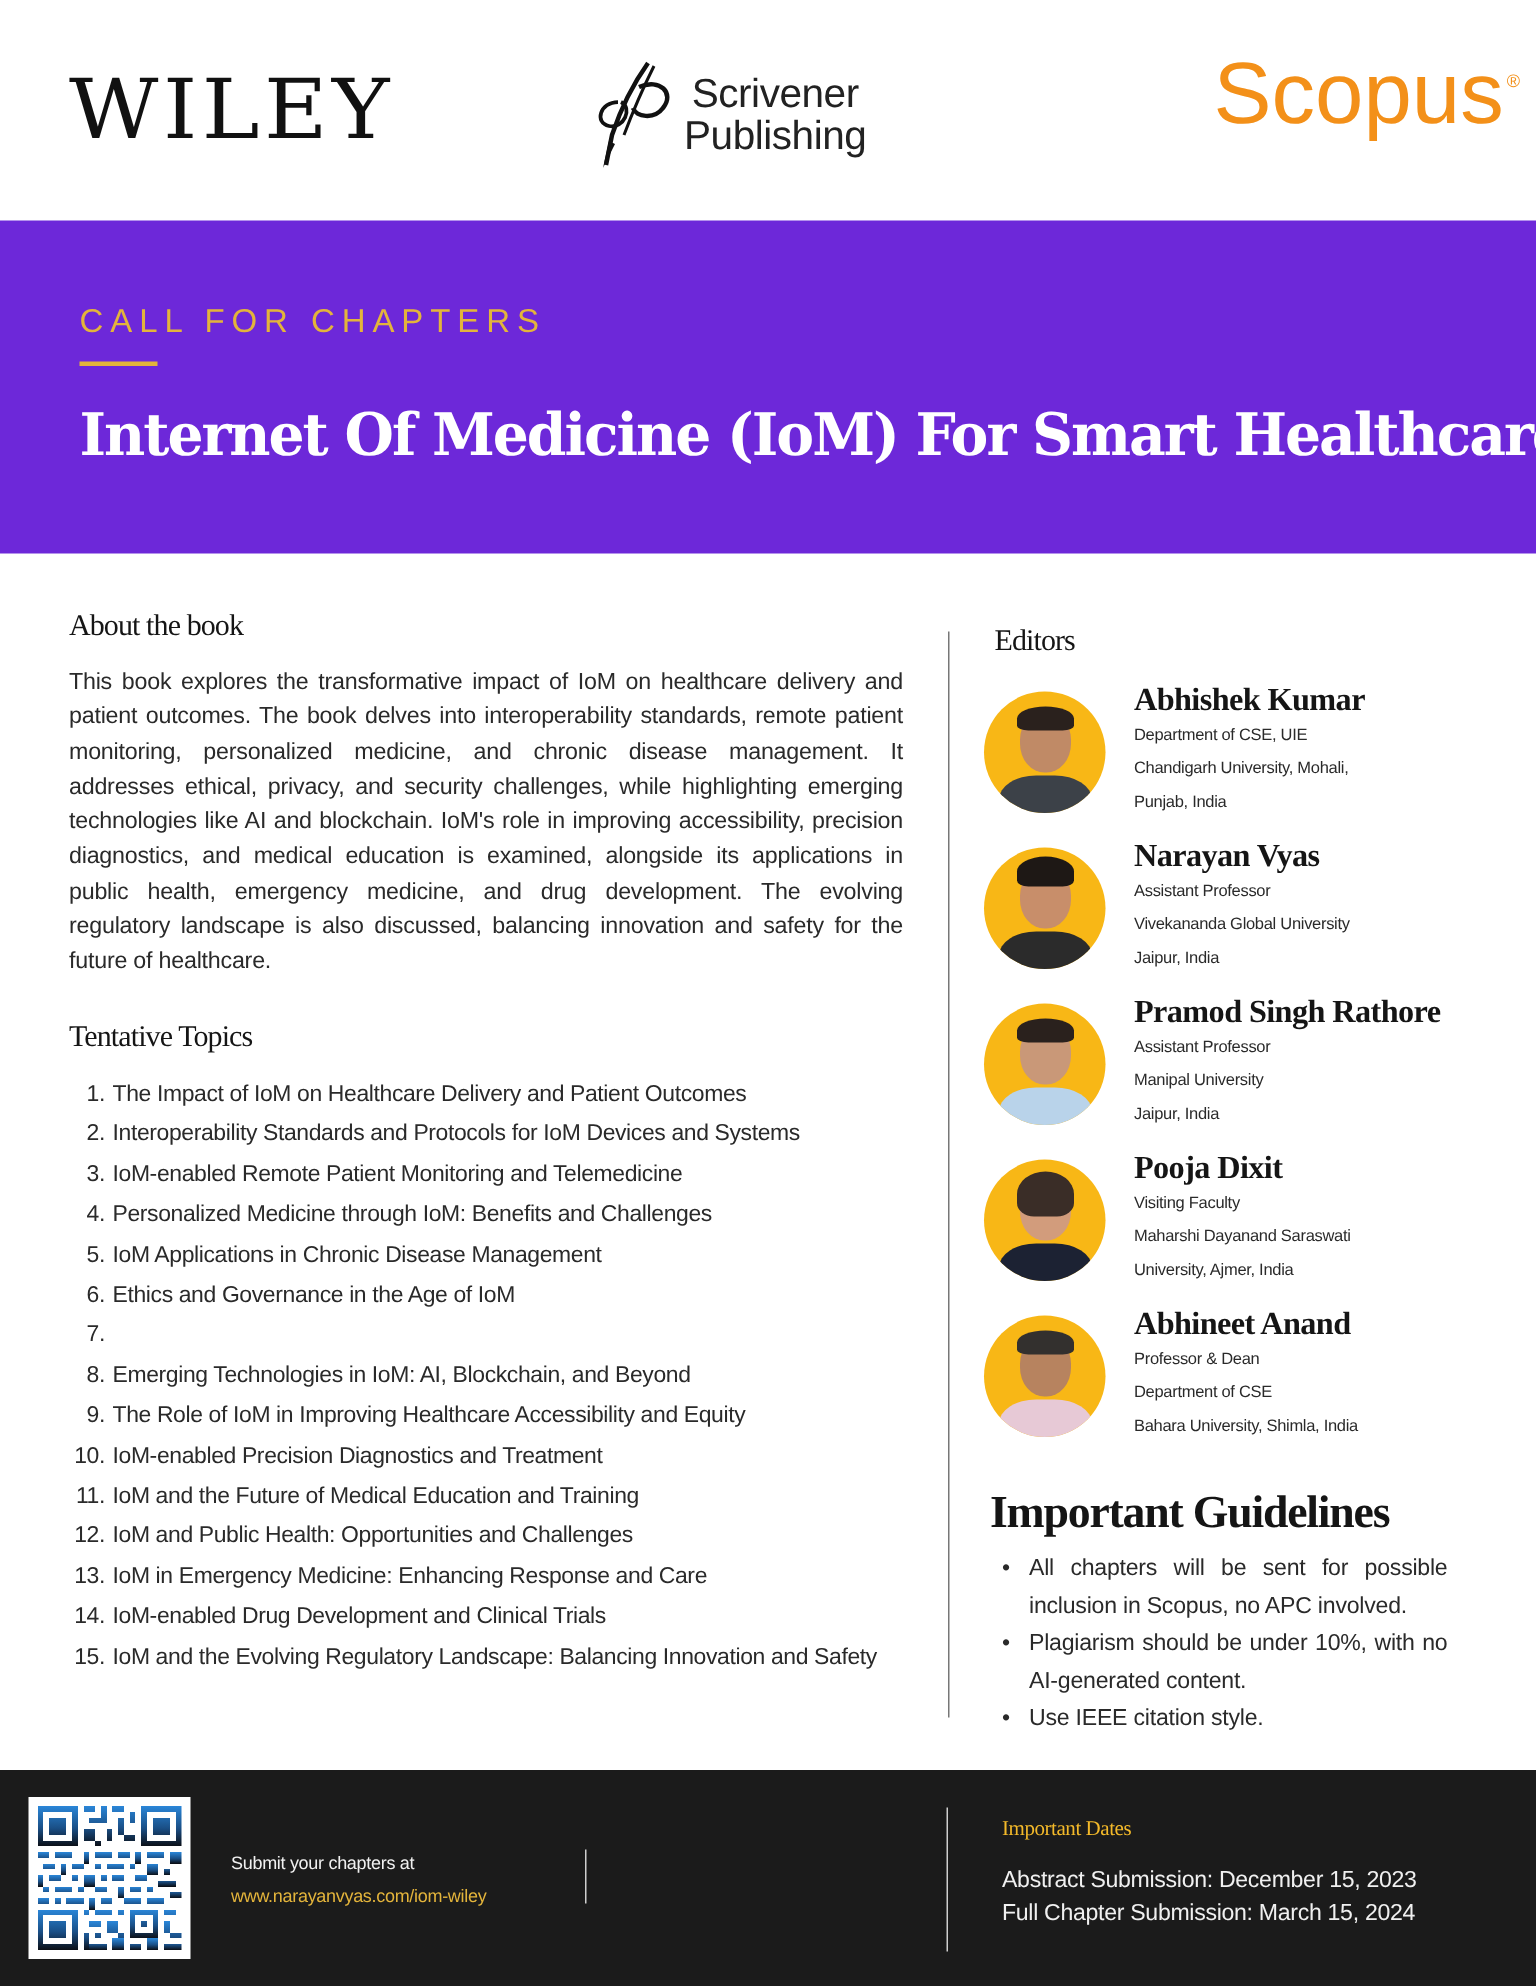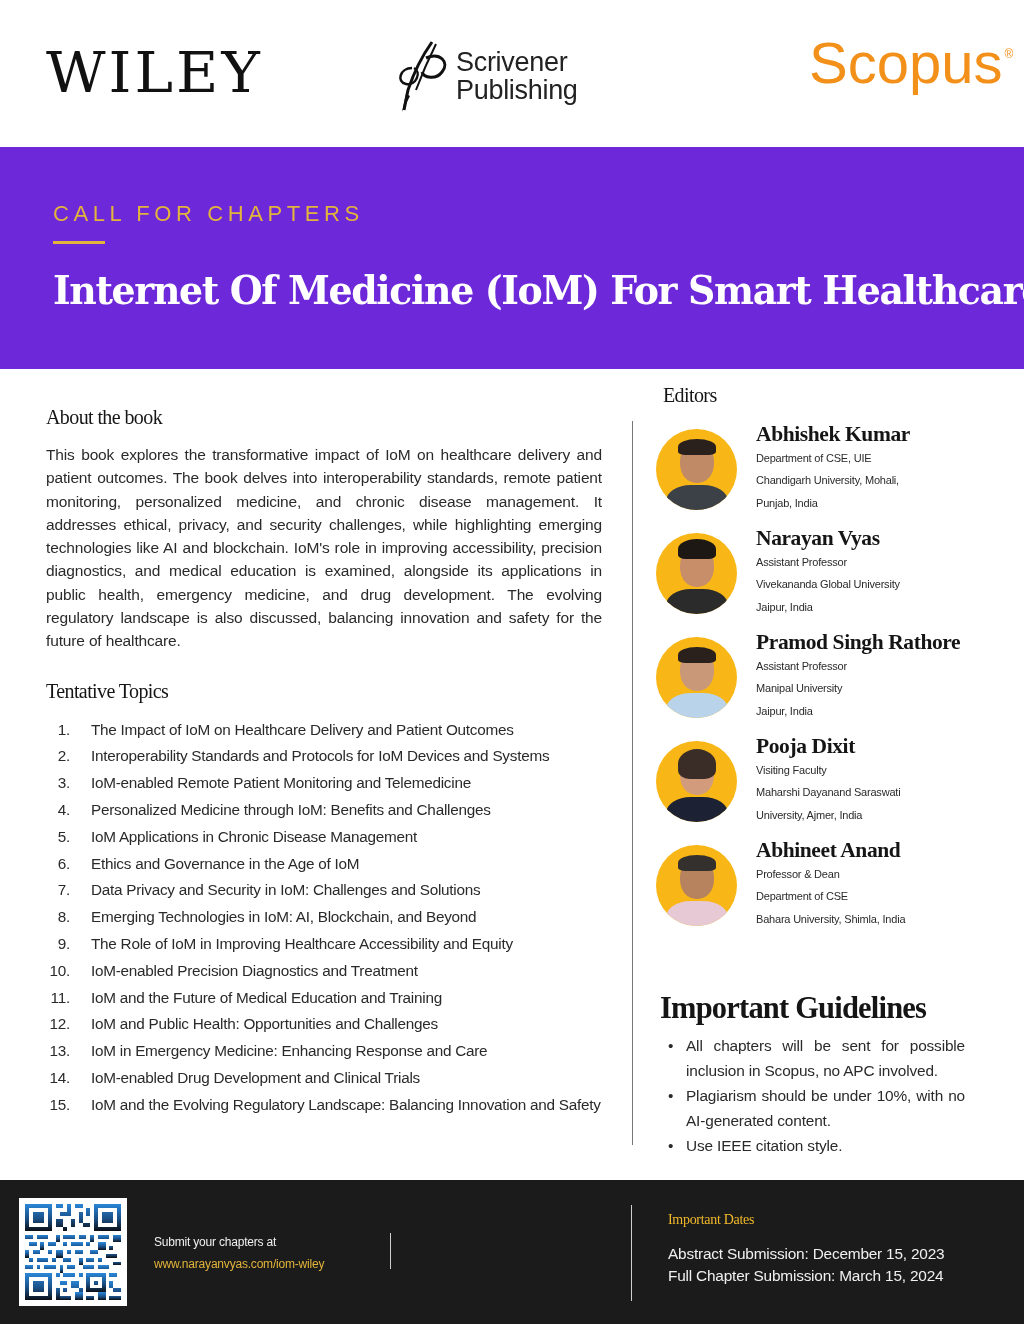--- a/index.html
+++ b/index.html
@@ -4,43 +4,43 @@
 <style>
   * { box-sizing: border-box; margin: 0; padding: 0; }
   html, body { width: 1024px; height: 1324px; background: #ffffff; overflow: hidden; }
   body { font-family: "Liberation Sans", "DejaVu Sans", sans-serif; color: #1b1b1b; position: relative; }
 
   
   .logos { position: absolute; top: 0; left: 0; width: 1024px; height: 147px; background: #fff; }
   .wiley { position: absolute; left: 46px; top: 44px; font-family: "DejaVu Serif", "Liberation Serif", serif; font-size: 58px; letter-spacing: 3px; color: #111; line-height: 1; transform: scaleY(0.95); }
   .scrivener { position: absolute; left: 392px; top: 38px; height: 76px; display: flex; align-items: center; }
   .scrivener svg { width: 64px; height: 76px; }
-  .scrivener .txt { margin-left: 0px; font-family: "Liberation Sans", sans-serif; font-size: 27px; line-height: 28px; color: #222; letter-spacing: -0.3px; }
+  .scrivener .txt { margin-left: 0px; font-family: "Liberation Sans", sans-serif; font-size: 27px; line-height: 28px; color: #222; letter-spacing: -0.3px; text-align: center; }
   .scopus { position: absolute; left: 809px; top: 34px; font-family: "Liberation Sans", sans-serif; font-size: 58px; color: #f39019; letter-spacing: 0px; line-height: 1; }
   .scopus sup { font-size: 12px; vertical-align: top; position: relative; top: 14px; margin-left: 2px; }
 
   
   .hero { position: absolute; top: 147px; left: 0; width: 1024px; height: 222px; background: #6d28d9; }
   .kicker { position: absolute; left: 53px; top: 54px; font-size: 22px; letter-spacing: 4.6px; color: #e3b43b; font-family: "Liberation Sans", sans-serif; }
   .kicker-rule { position: absolute; left: 53px; top: 94px; width: 52px; height: 3px; background: #e3b43b; }
   .hero-title { position: absolute; left: 53px; top: 120px; font-family: "DejaVu Serif", "Liberation Serif", serif; font-size: 39px; font-weight: bold; color: #ffffff; letter-spacing: -1.4px; transform: scaleX(0.97); transform-origin: left; white-space: nowrap; }
 
   
   .left { position: absolute; left: 46px; top: 405px; width: 556px; }
   .section-h { font-family: "Liberation Serif", "DejaVu Serif", serif; font-weight: normal; font-size: 20px; color: #151515; letter-spacing: -0.6px; line-height: 1.2; }
   .about-text { margin-top: 14px; font-size: 15.5px; line-height: 23.3px; color: #2a2a2a; text-align: justify; letter-spacing: -0.15px; }
   .topics-h { margin-top: 26px; }
   .topics { margin-top: 14px; list-style: none; }
   .topics li { display: flex; font-size: 15.3px; line-height: 26.8px; color: #2a2a2a; letter-spacing: -0.25px; white-space: nowrap; }
   .topics .num { width: 24px; text-align: right; margin-right: 1px; }
-  .topics .lbl { margin-left: 16px; }
+  .topics .lbl { margin-left: 0px; }
 
   .vdivider { position: absolute; left: 632px; top: 421px; width: 1px; height: 724px; background: #777; }
 
-  .right { position: absolute; left: 656px; top: 383px; width: 330px; }
+  .right { position: absolute; left: 656px; top: 415px; width: 330px; }
   .editors-h { margin-left: 7px; }
   .editor { position: relative; height: 104px; }
   .editor .avatar { position: absolute; left: 0; top: 8px; width: 81px; height: 81px; border-radius: 50%; background: #f8b716; overflow: hidden; }
   .editor .avatar .head { position: absolute; left: 24px; top: 14px; width: 34px; height: 40px; border-radius: 45% 45% 48% 48%; background: #c08a66; }
   .editor .avatar .hair { position: absolute; left: 22px; top: 10px; width: 38px; height: 16px; border-radius: 50% 50% 20% 20%; background: #2a211d; }
   .editor .avatar .body { position: absolute; left: 10px; top: 56px; width: 62px; height: 40px; border-radius: 40% 40% 0 0; background: #3c4148; }
   .editor .info { position: absolute; left: 100px; top: 0; }
   .editor .name { font-family: "Liberation Serif", "DejaVu Serif", serif; font-weight: bold; font-size: 21.5px; color: #151515; letter-spacing: -0.4px; line-height: 26px; white-space: nowrap; }
   .editor .line { font-size: 11px; line-height: 22.4px; color: #2a2a2a; letter-spacing: -0.2px; white-space: nowrap; }
 
@@ -94,21 +94,21 @@
   <h2 class="section-h">About the book</h2>
   <p class="about-text">This book explores the transformative impact of IoM on healthcare delivery and patient outcomes. The book delves into interoperability standards, remote patient monitoring, personalized medicine, and chronic disease management. It addresses ethical, privacy, and security challenges, while highlighting emerging technologies like AI and blockchain. IoM's role in improving accessibility, precision diagnostics, and medical education is examined, alongside its applications in public health, emergency medicine, and drug development. The evolving regulatory landscape is also discussed, balancing innovation and safety for the future of healthcare.</p>
   <h2 class="section-h topics-h">Tentative Topics</h2>
   <ol class="topics">
     <li><span class="num">1.</span>&nbsp;<span class="lbl">The Impact of IoM on Healthcare Delivery and Patient Outcomes</span></li>
     <li><span class="num">2.</span>&nbsp;<span class="lbl">Interoperability Standards and Protocols for IoM Devices and Systems</span></li>
     <li><span class="num">3.</span>&nbsp;<span class="lbl">IoM-enabled Remote Patient Monitoring and Telemedicine</span></li>
     <li><span class="num">4.</span>&nbsp;<span class="lbl">Personalized Medicine through IoM: Benefits and Challenges</span></li>
     <li><span class="num">5.</span>&nbsp;<span class="lbl">IoM Applications in Chronic Disease Management</span></li>
     <li><span class="num">6.</span>&nbsp;<span class="lbl">Ethics and Governance in the Age of IoM</span></li>
-    <li><span class="num">7.</span>&nbsp;<span class="lbl">Data Privacy and Security in IoM: Challenges and Solutions</span></li>
+    <li><span class="num">7.</span>&nbsp;</li>
     <li><span class="num">8.</span>&nbsp;<span class="lbl">Emerging Technologies in IoM: AI, Blockchain, and Beyond</span></li>
     <li><span class="num">9.</span>&nbsp;<span class="lbl">The Role of IoM in Improving Healthcare Accessibility and Equity</span></li>
     <li><span class="num">10.</span>&nbsp;<span class="lbl">IoM-enabled Precision Diagnostics and Treatment</span></li>
     <li><span class="num">11.</span>&nbsp;<span class="lbl">IoM and the Future of Medical Education and Training</span></li>
     <li><span class="num">12.</span>&nbsp;<span class="lbl">IoM and Public Health: Opportunities and Challenges</span></li>
     <li><span class="num">13.</span>&nbsp;<span class="lbl">IoM in Emergency Medicine: Enhancing Response and Care</span></li>
     <li><span class="num">14.</span>&nbsp;<span class="lbl">IoM-enabled Drug Development and Clinical Trials</span></li>
     <li><span class="num">15.</span>&nbsp;<span class="lbl">IoM and the Evolving Regulatory Landscape: Balancing Innovation and Safety</span></li>
   </ol>
 </div>

